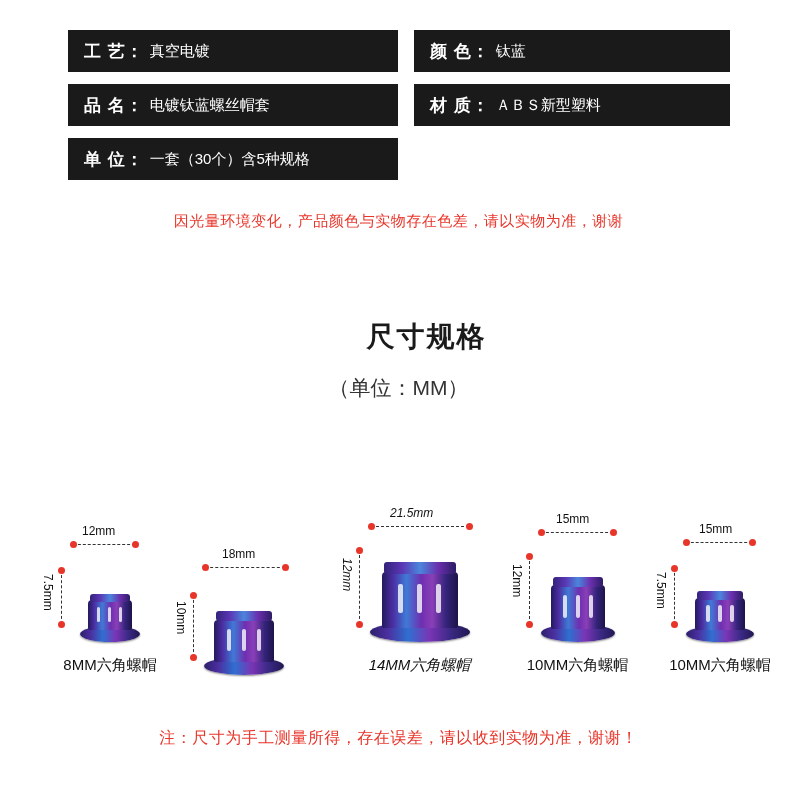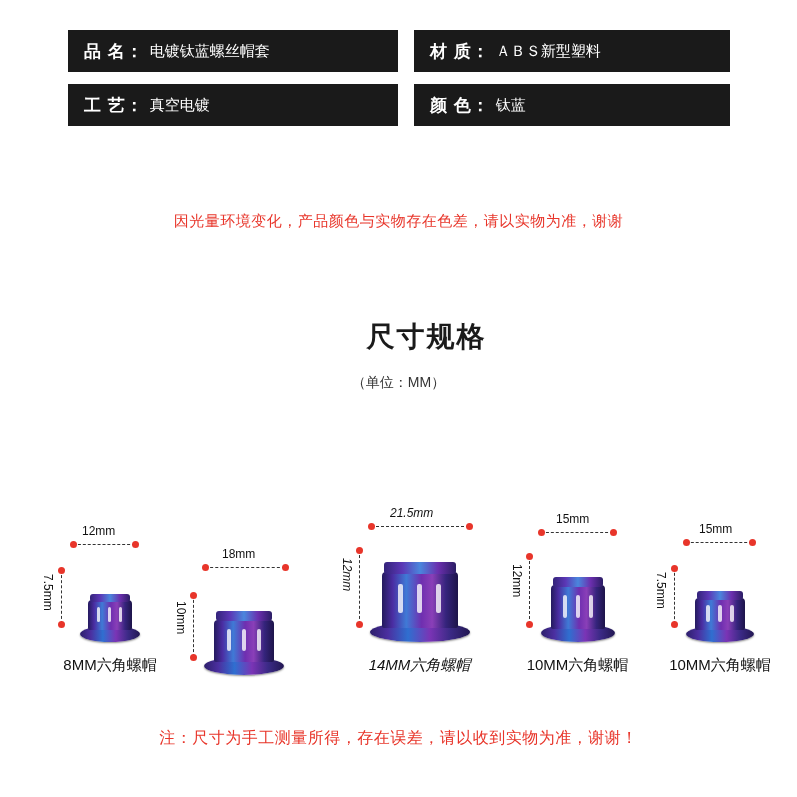--- a/index.html
+++ b/index.html
@@ -77,21 +77,21 @@
     color: #1a1a1a;
     letter-spacing: 2px;
     padding-left: 28px;
   }
   .section-sub {
     position: absolute;
     left: 0;
     top: 374px;
     width: 797px;
     text-align: center;
-    font-size: 14px;
+    font-size: 21px;
     color: #333;
   }
 
   
   .product-row {
     position: absolute;
     left: 0;
     top: 495px;
     width: 797px;
     height: 180px;
@@ -195,41 +195,45 @@
     letter-spacing: 0.5px;
   }
 </style>
 </head>
 <body>
 
 <div class="spec-table">
 
   <div class="spec-row">
     <div class="spec-cell left">
+      <span class="spec-key">工 艺：</span>
+      <span class="spec-val">真空电镀</span>
+    </div>
+    <div class="spec-cell right">
+      <span class="spec-key">颜 色：</span>
+      <span class="spec-val">钛蓝</span>
+    </div>
+  </div>
+
+  <div class="spec-row">
+    <div class="spec-cell left">
       <span class="spec-key">品 名：</span>
       <span class="spec-val">电镀钛蓝螺丝帽套</span>
     </div>
     <div class="spec-cell right">
       <span class="spec-key">材 质：</span>
       <span class="spec-val">ＡＢＳ新型塑料</span>
     </div>
   </div>
 
   <div class="spec-row">
     <div class="spec-cell left">
-      <span class="spec-key">工 艺：</span>
-      <span class="spec-val">真空电镀</span>
-    </div>
-    <div class="spec-cell right">
-      <span class="spec-key">颜 色：</span>
-      <span class="spec-val">钛蓝</span>
-    </div>
-  </div>
-
-  <div class="spec-row">
+      <span class="spec-key">单 位：</span>
+      <span class="spec-val">一套（30个）含5种规格</span>
+    </div>
   </div>
 
 </div>
 
 <div class="color-notice">因光量环境变化，产品颜色与实物存在色差，请以实物为准，谢谢</div>
 
 <div class="section-title">尺寸规格</div>
 <div class="section-sub">（单位：MM）</div>
 
 <div class="product-row">

